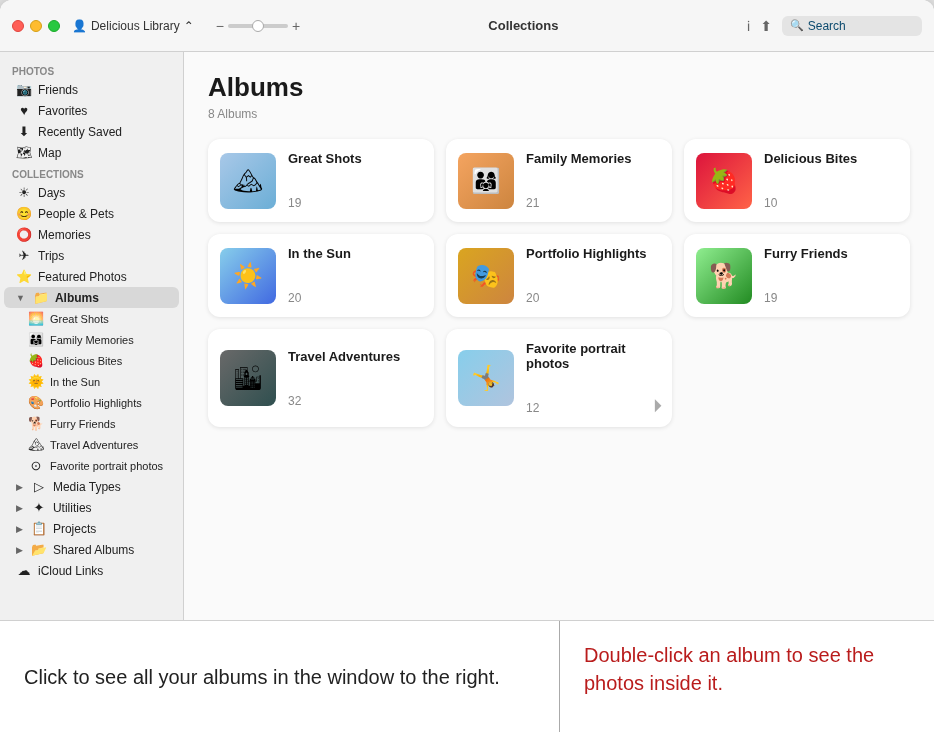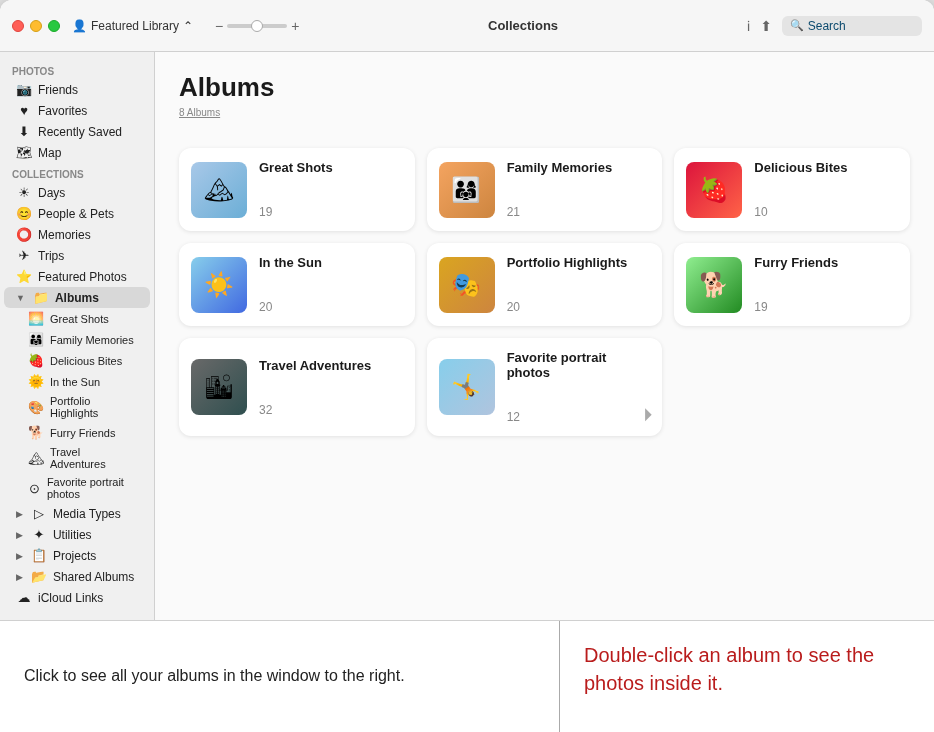--- a/index.html
+++ b/index.html
@@ -122,21 +122,21 @@
 
     
     .main-area {
       display: flex;
       flex: 1;
       overflow: hidden;
     }
 
     
     .sidebar {
-      width: 155px;
+      width: 184px;
       background: #f0f0f0;
       border-right: 1px solid #d0d0d0;
       overflow-y: auto;
       padding: 8px 0;
       flex-shrink: 0;
     }
     .sidebar-section-label {
       font-size: 10px;
       font-weight: 700;
       color: #888;
@@ -180,24 +180,23 @@
       padding: 20px 24px;
       background: #fafafa;
     }
     .content-title {
       font-size: 26px;
       font-weight: 700;
       color: #1a1a1a;
       margin-bottom: 4px;
     }
     .content-subtitle {
-      font-size: 10px;
+      font-size: 12px;
       color: #888;
-      margin-bottom: 30px;
-      text-decoration: underline;
+      margin-bottom: 18px;
     }
 
     
     .albums-grid {
       display: grid;
       grid-template-columns: repeat(3, 1fr);
       gap: 12px;
     }
     .album-card {
       background: #fff;
@@ -248,21 +247,21 @@
     .annotation-area {
       display: flex;
       height: 112px;
       background: #fff;
       border-top: 1px solid #d0d0d0;
     }
     .annotation-left {
       width: 560px;
       border-right: 1px solid #aaa;
       padding: 20px 24px;
-      font-size: 16px;
+      font-size: 20px;
       color: #222;
       line-height: 1.4;
       display: flex;
       align-items: center;
     }
     .annotation-right {
       flex: 1;
       padding: 20px 24px;
       font-size: 20px;
       color: #b91c1c;
@@ -287,21 +286,21 @@
 
   <div class="titlebar">
     <div class="traffic-lights">
       <div class="traffic-light tl-close"></div>
       <div class="traffic-light tl-min"></div>
       <div class="traffic-light tl-max"></div>
     </div>
     <div class="titlebar-left">
       <div class="library-selector">
         <span>👤</span>
-        <span>Featured Library</span>
+        <span>Delicious Library</span>
         <span>⌃</span>
       </div>
       <div class="zoom-control">
         <span class="zoom-minus">−</span>
         <div class="zoom-slider">
           <div class="zoom-thumb"></div>
         </div>
         <span class="zoom-plus">+</span>
       </div>
     </div>

